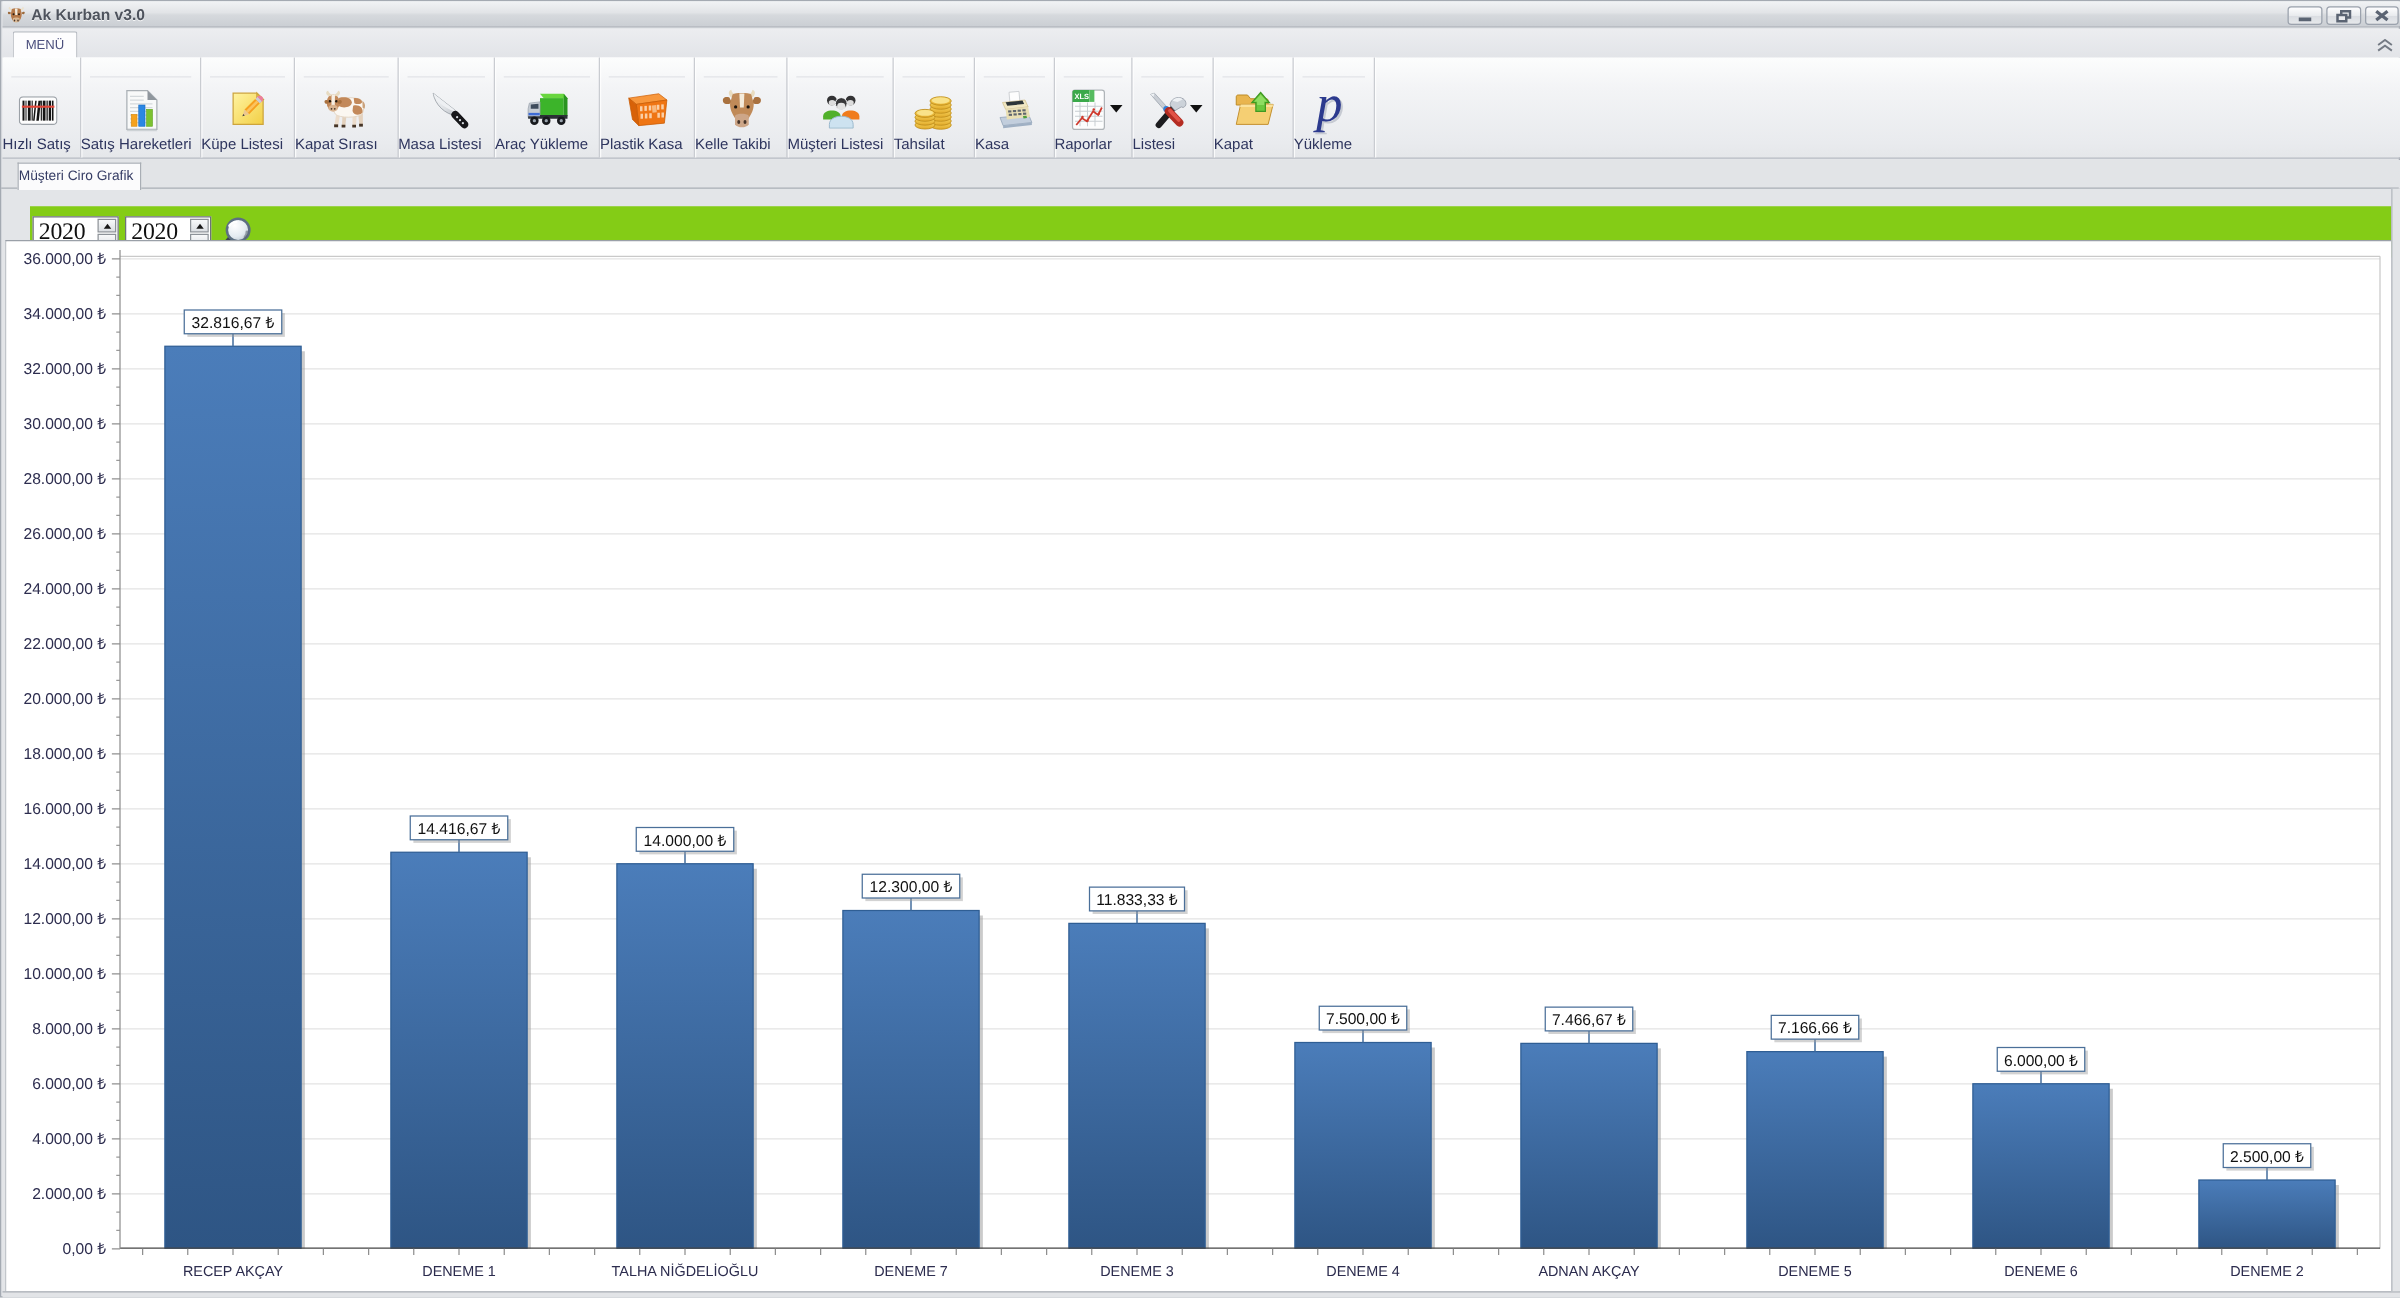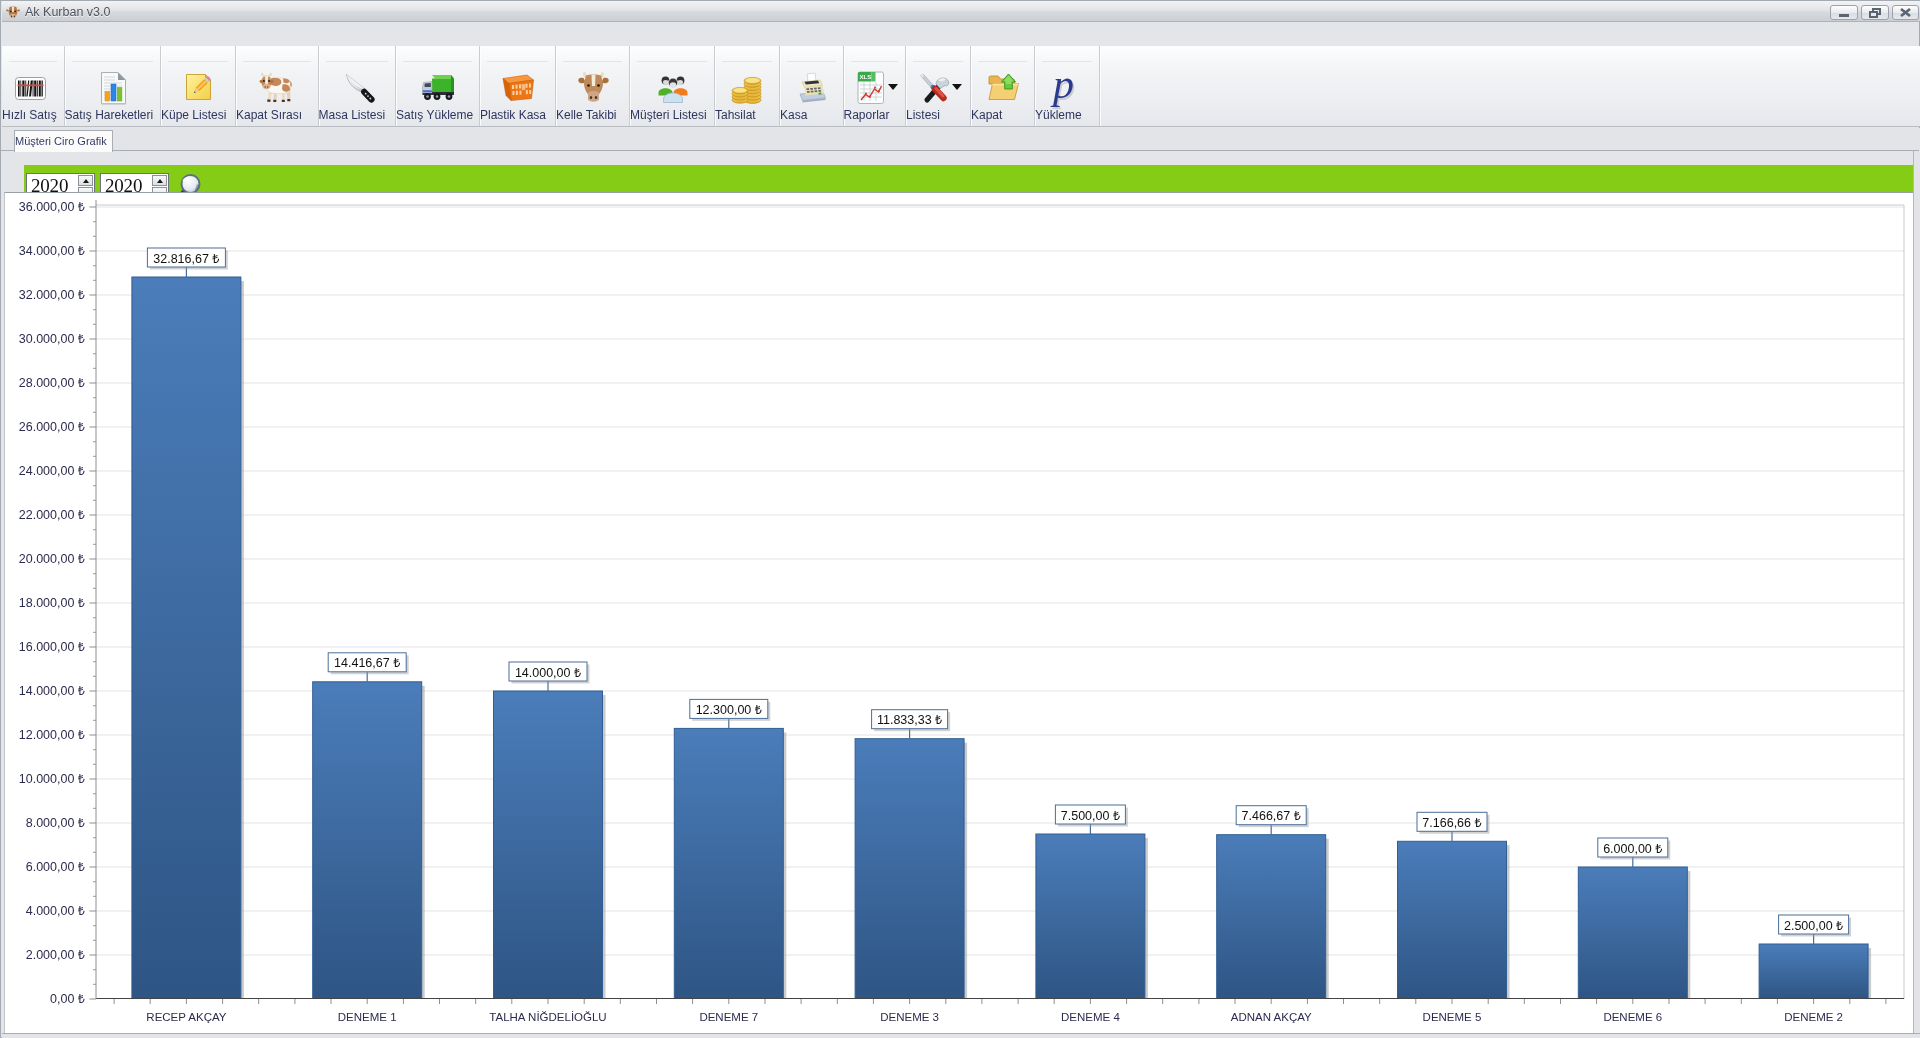--- a/index.html
+++ b/index.html
@@ -4,21 +4,21 @@
 <style>
 html,body{margin:0;padding:0;width:1920px;height:1038px;overflow:hidden;
   font-family:"Liberation Sans",sans-serif;}
 *{box-sizing:border-box;}
 #win{position:absolute;left:0;top:0;width:1920px;height:1038px;
   background:#e3e5e8;border:1px solid #a4aab2;}
 
 #titlebar{position:absolute;left:1px;top:0;width:1918px;height:21px;
   background:linear-gradient(#f1f3f5 0%,#e2e4e7 45%,#d6d9dd 55%,#cbcfd4 100%);
   border-bottom:1px solid #aeb3ba;}
-#title-text{position:absolute;left:23px;top:4px;font-size:12.5px;font-weight:normal;
+#title-text{position:absolute;left:23px;top:4px;font-size:12.5px;font-weight:bold;
   color:#4e535d;text-shadow:0 1px 0 rgba(255,255,255,.8);}
 .winbtn{position:absolute;top:4px;height:15px;width:28px;border:1px solid #9ba2ad;
   border-radius:3px;background:linear-gradient(#fdfdfe,#e9ebee 50%,#dadde2 55%,#e6e8eb);}
 
 #tabrow{position:absolute;left:1px;top:22px;width:1918px;height:23px;
   background:linear-gradient(#ecedf0,#e2e4e8);}
 #menutab{position:absolute;left:8px;top:2px;width:52px;height:22px;
   background:#fdfdfe;border:1px solid #b6bac1;border-bottom:none;
   border-radius:2px 2px 0 0;color:#4b4f7d;font-size:10.5px;text-align:center;
   line-height:21px;}
@@ -88,20 +88,29 @@
  </div>
  <div class="winbtn" style="left:1890px;width:27px">
    <svg width="25" height="13" style="position:absolute;left:0;top:0">
           <g stroke="#5b6473" stroke-width="2.6">
    <line x1="8" y1="3" x2="17" y2="10"></line>
             <line x1="17" y1="3" x2="8" y2="10"></line>
           </g>
         </svg>
  </div>
 </div>
+<div id="tabrow">
+ <div id="menutab">MENÜ</div>
+ <svg style="position:absolute;left:1899px;top:8px" width="14" height="11" viewBox="0 0 14 11">
+  <g fill="none" stroke="#757b85" stroke-width="1.5">
+   <polyline points="1.5,5 7,1 12.5,5"></polyline>
+          <polyline points="1.5,9.5 7,5.5 12.5,9.5"></polyline>
+  </g>
+ </svg>
+</div>
 <div id="ribbon">
 <div class="rcell" style="left:0px;width:62.5px">
         <svg class="ric" style="left:13px;top:31px" width="31" height="23" viewBox="0 0 31 23">
 <rect x="0.5" y="0.5" width="30" height="22" rx="3" fill="#fdfdfd" stroke="#9ba1a7"></rect>
 <g fill="#141414">
 <rect x="3" y="3.5" width="1.6" height="16"></rect>
             <rect x="5.4" y="3.5" width="0.8" height="16"></rect>
 <rect x="7.3" y="3.5" width="2.2" height="16"></rect>
             <rect x="10.3" y="3.5" width="0.9" height="16"></rect>
 <rect x="12" y="3.5" width="1.2" height="16" transform="skewX(-6) translate(1.5)"></rect>
@@ -216,21 +225,21 @@
 <rect x="2.8" y="18.3" width="9" height="2" fill="#3e6cd6"></rect>
 <rect x="12" y="20" width="22" height="3" fill="#2c3036"></rect>
 <rect x="2.5" y="21" width="9.5" height="2" fill="#343a42"></rect>
 <circle cx="7.5" cy="24.5" r="3.4" fill="#17191d"></circle>
           <circle cx="7.5" cy="24.5" r="1.3" fill="#99a3ad"></circle>
 <circle cx="17" cy="24.5" r="3.4" fill="#17191d"></circle>
           <circle cx="17" cy="24.5" r="1.3" fill="#99a3ad"></circle>
 <circle cx="29" cy="24.5" r="3.4" fill="#17191d"></circle>
           <circle cx="29" cy="24.5" r="1.3" fill="#99a3ad"></circle>
 </svg>
-        <div class="rlbl">Satış Yükleme</div>
+        <div class="rlbl">Araç Yükleme</div>
       </div>
 <div class="rcell" style="left:478px;width:76px">
         <svg class="ric" style="left:20px;top:27px" width="35" height="29" viewBox="0 0 35 29">
 <polygon points="3,5.5 27,2 33.5,7 9,10.5" fill="#f8973c" stroke="#d06208" stroke-width=".6"></polygon>
 <polygon points="9,10.5 33.5,7 31.5,25.5 11,27.5" fill="#ef7513" stroke="#c85c06" stroke-width=".6"></polygon>
 <polygon points="3,5.5 9,10.5 11,27.5 6,22.5" fill="#d86208" stroke="#c85c06" stroke-width=".6"></polygon>
 <g fill="#fbd9b8" opacity=".9">
 <rect x="12" y="12" width="2" height="4"></rect>
             <rect x="15.5" y="11.7" width="2" height="4"></rect>
 <rect x="19" y="11.4" width="2" height="4"></rect>

